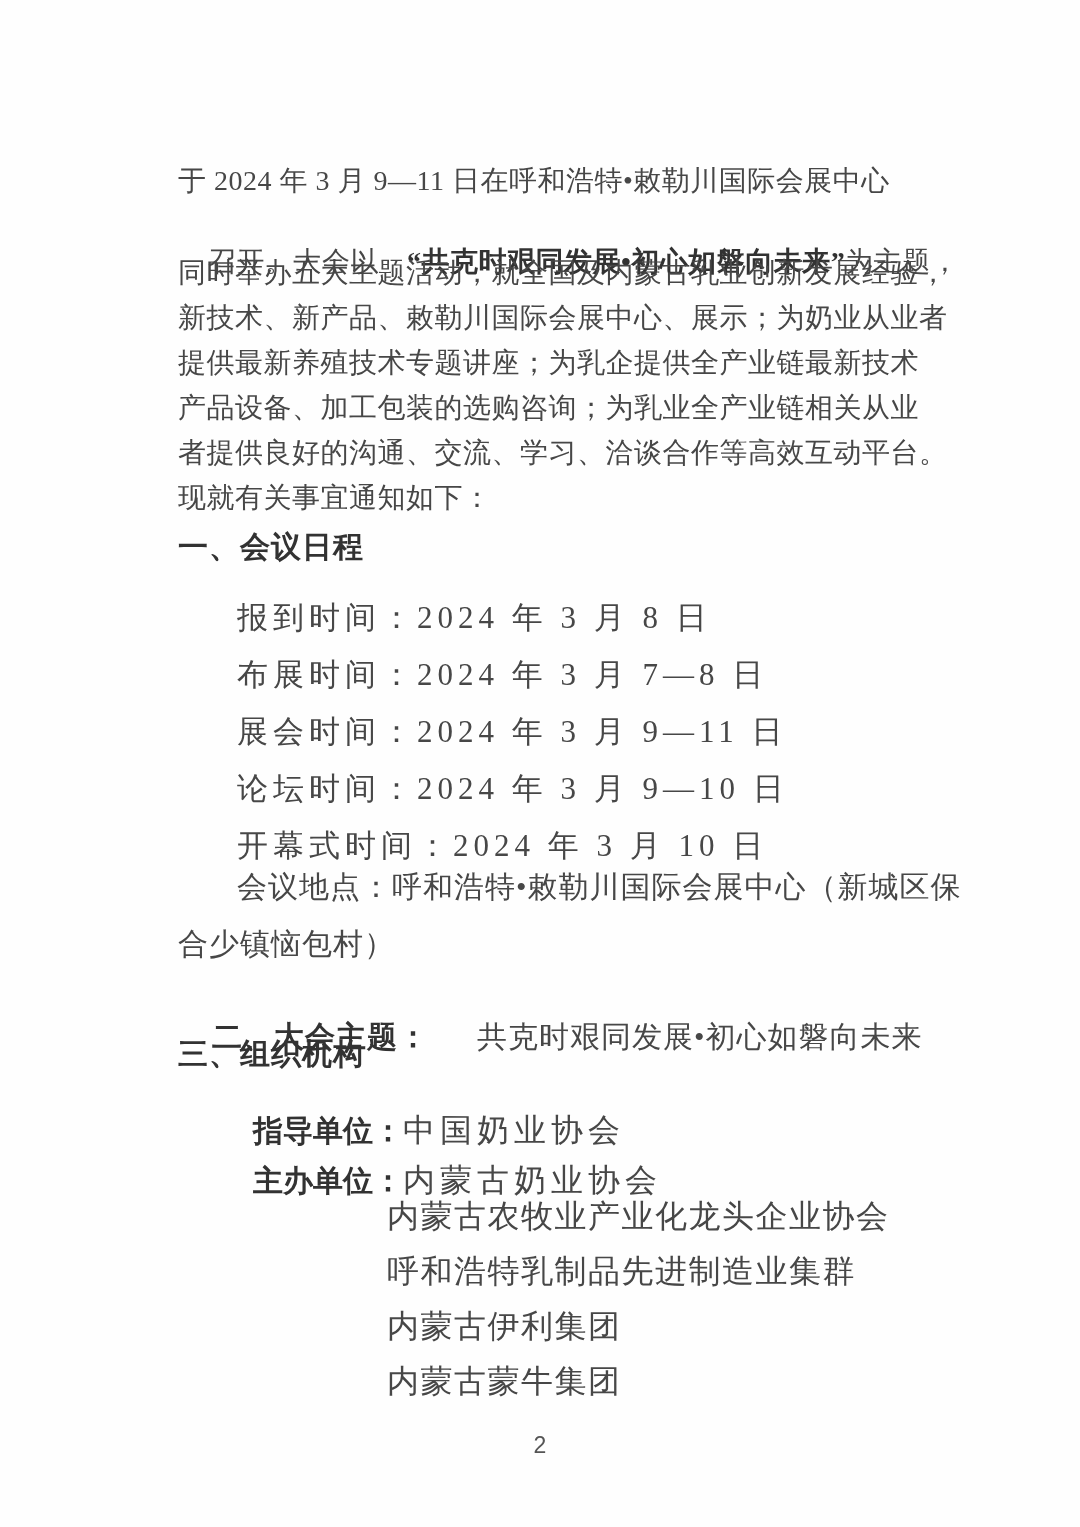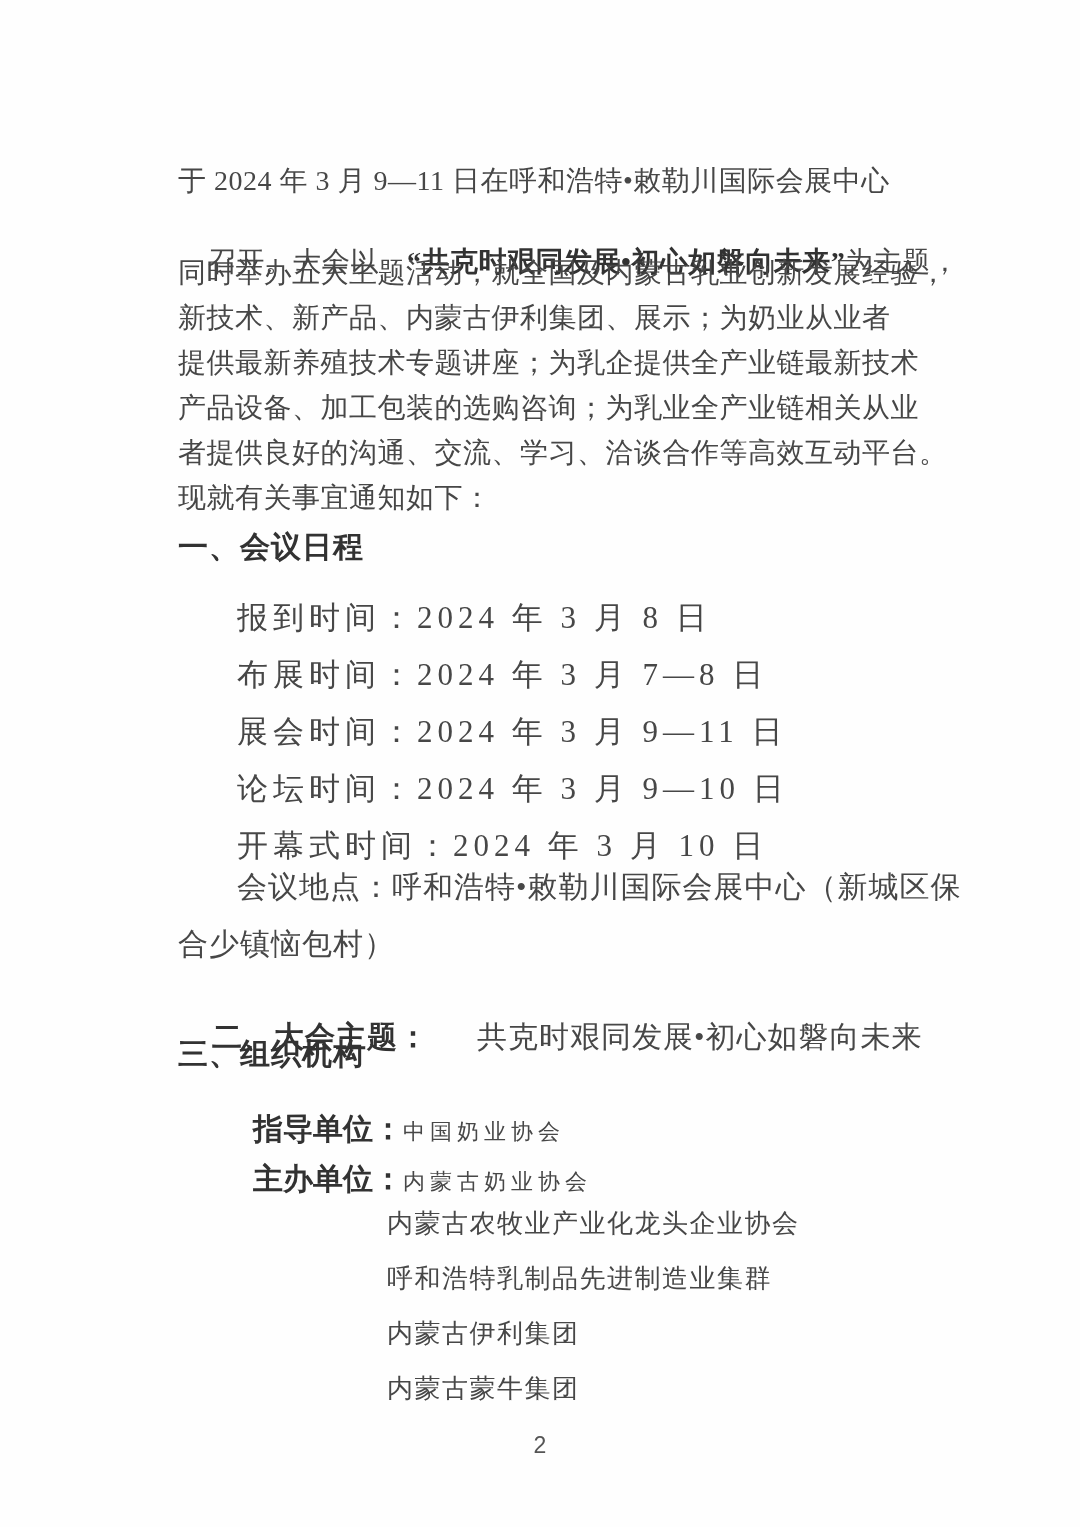--- a/index.html
+++ b/index.html
@@ -49,29 +49,28 @@
     letter-spacing: 1px;
   }
   .org-label {
     font-size: 30px;
     font-weight: 700;
     color: #323232;
     letter-spacing: 0;
     margin-top: 44px;
   }
   .org-value {
-    font-size: 22px;
+    font-size: 32px;
     letter-spacing: 5px;
     font-weight: 400;
     color: #474747;
   }
   .sub-org {
-    font-size: 26px;
+    font-size: 32px;
     letter-spacing: 1.5px;
-    margin-top: 12px;
   }
   .theme-value {
     font-weight: 400;
     color: #474747;
     letter-spacing: 1px;
     margin-left: 48px;
   }
   .page-number {
     position: absolute;
     left: 0;
@@ -88,21 +87,21 @@
 
 <div class="page">
 
   <div class="ln body-line" style="left:178px; top:163px">于 2024 年 3 月 9—11 日在呼和浩特•敕勒川国际会展中心</div>
 
   <div class="ln body-line" style="left:178px; top:209px">
     <span>召开。大会以</span><span class="bold-inline">“共克时艰同发展•初心如磐向未来”</span><span>为主题，</span>
   </div>
 
   <div class="ln body-line" style="left:178px; top:255px">同时举办五大主题活动，就全国及内蒙古乳业创新发展经验，</div>
-  <div class="ln body-line" style="left:178px; top:300px">新技术、新产品、内蒙古伊利集团、展示；为奶业从业者</div>
+  <div class="ln body-line" style="left:178px; top:300px">新技术、新产品、敕勒川国际会展中心、展示；为奶业从业者</div>
   <div class="ln body-line" style="left:178px; top:345px">提供最新养殖技术专题讲座；为乳企提供全产业链最新技术</div>
   <div class="ln body-line" style="left:178px; top:390px">产品设备、加工包装的选购咨询；为乳业全产业链相关从业</div>
   <div class="ln body-line" style="left:178px; top:435px">者提供良好的沟通、交流、学习、洽谈合作等高效互动平台。</div>
   <div class="ln body-line" style="left:178px; top:480px">现就有关事宜通知如下：</div>
 
   <div class="ln heading" style="left:178px; top:528px">一、会议日程</div>
 
   <div class="ln sched-item" style="left:237px; top:583px">报到时间：2024 年 3 月 8 日</div>
   <div class="ln sched-item" style="left:237px; top:640px">布展时间：2024 年 3 月 7—8 日</div>
   <div class="ln sched-item" style="left:237px; top:697px">展会时间：2024 年 3 月 9—11 日</div>

